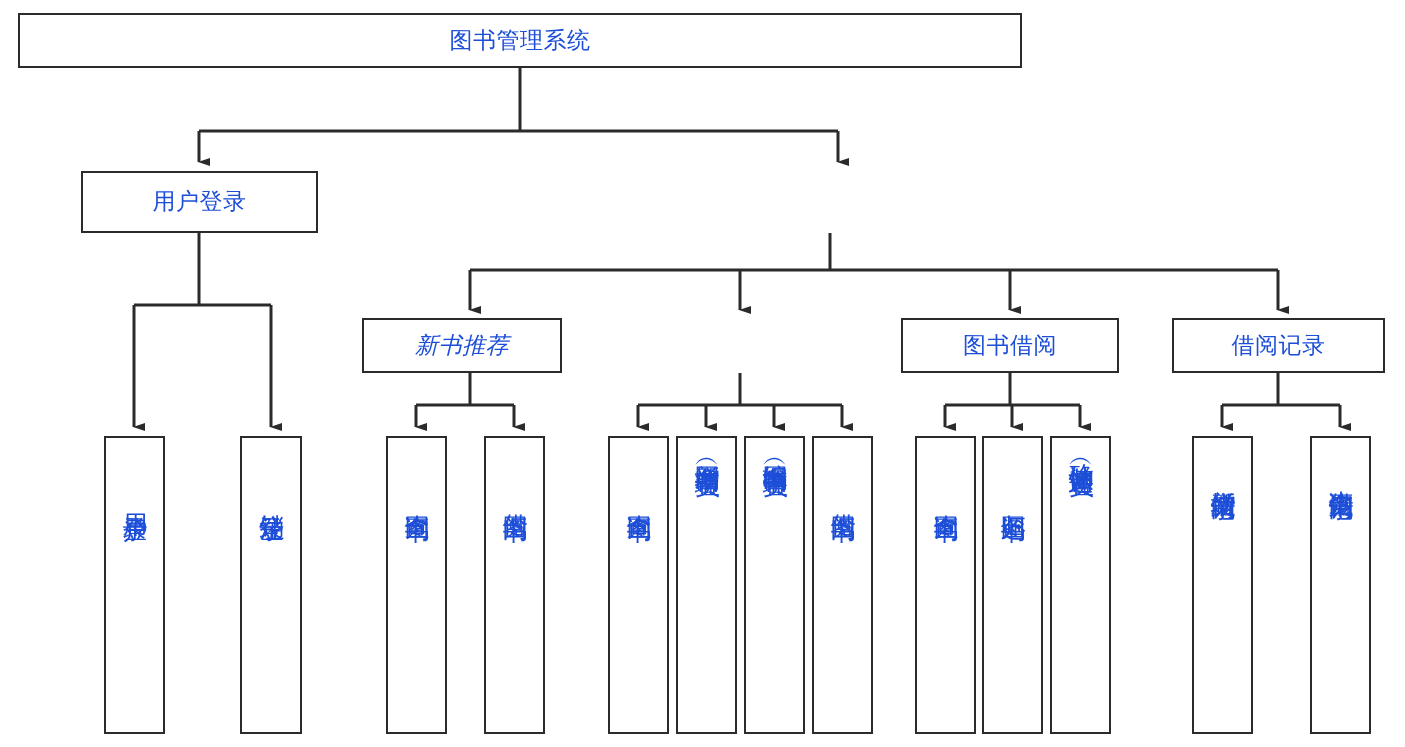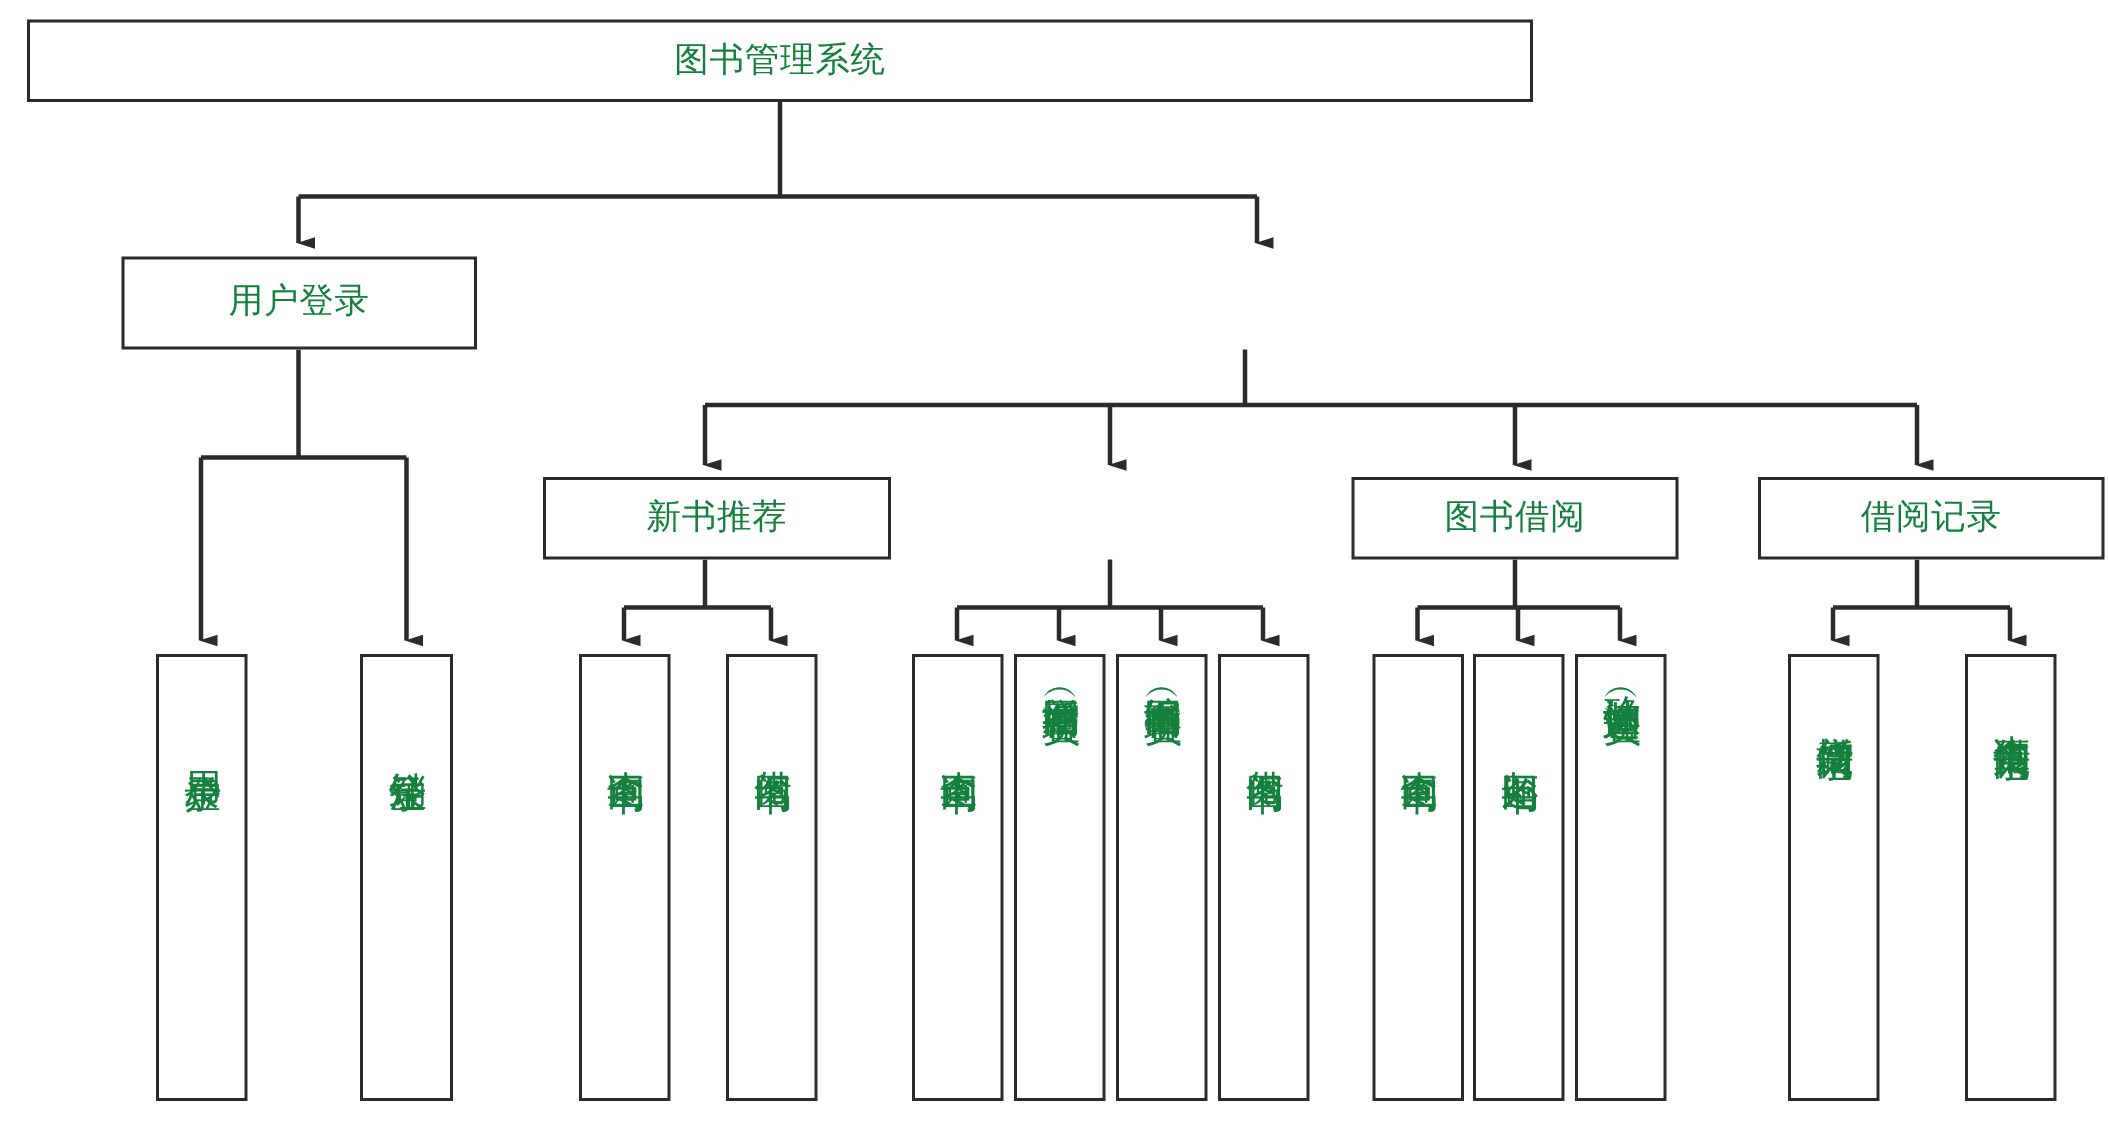--- a/index.html
+++ b/index.html
@@ -30,21 +30,21 @@
     position: absolute;
     box-sizing: border-box;
     background: #ffffff;
     border: 2px solid #2b2b2b;
     display: flex;
     align-items: center;
     justify-content: center;
     overflow: hidden;
   }
   .node .label {
-    color: #15803d;
+    color: #1d4ed8;
     text-align: center;
     line-height: 1.18;
     letter-spacing: 0.5px;
     white-space: nowrap;
   }
   .node-root .label,
   .node-l2 .label,
   .node-l3 .label {
     font-size: 23px;
   }
@@ -133,27 +133,27 @@
   </svg>
 
   <div class="node node-root" style="left:18px; top:13px; width:1004px; height:55px;">
     <span class="label">图书管理系统</span>
   </div>
 
   <div class="node node-l2" style="left:81px; top:171px; width:237px; height:62px;">
     <span class="label">用户登录</span>
   </div>
 
-  <div class="node node-l3" style="left:362px; top:318px; width:232px; height:55px;">
+  <div class="node node-l3" style="left:362px; top:318px; width:200px; height:55px;font-style:italic;">
     <span class="label">新书推荐</span>
   </div>
   <div class="node node-l3" style="left:901px; top:318px; width:218px; height:55px;">
     <span class="label">图书借阅</span>
   </div>
-  <div class="node node-l3" style="left:1172px; top:318px; width:231px; height:55px;">
+  <div class="node node-l3" style="left:1172px; top:318px; width:213px; height:55px;">
     <span class="label">借阅记录</span>
   </div>
 
   <div class="node node-leaf short" style="left:104px; top:436px; width:61px; height:298px;">
     <span class="label">用户登录</span>
   </div>
   <div class="node node-leaf short" style="left:240px; top:436px; width:62px; height:298px;">
     <span class="label">注销登录</span>
   </div>
 

